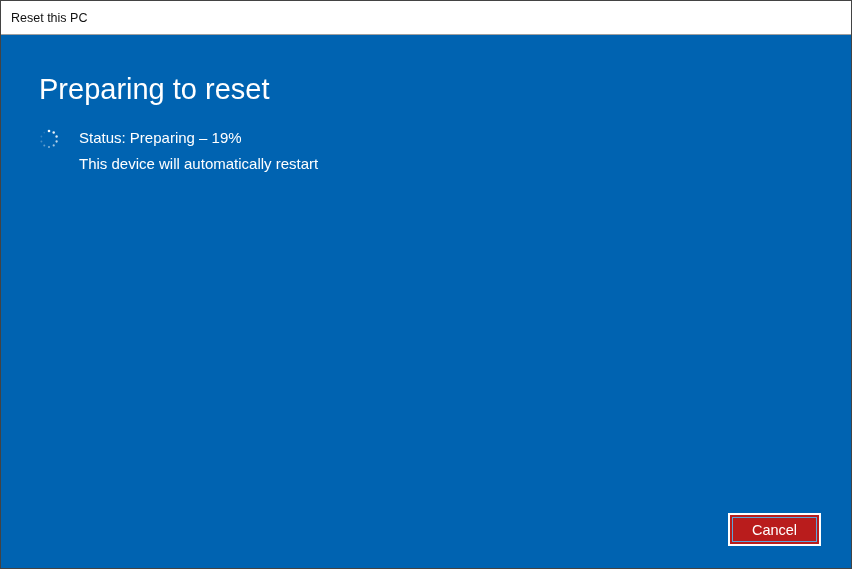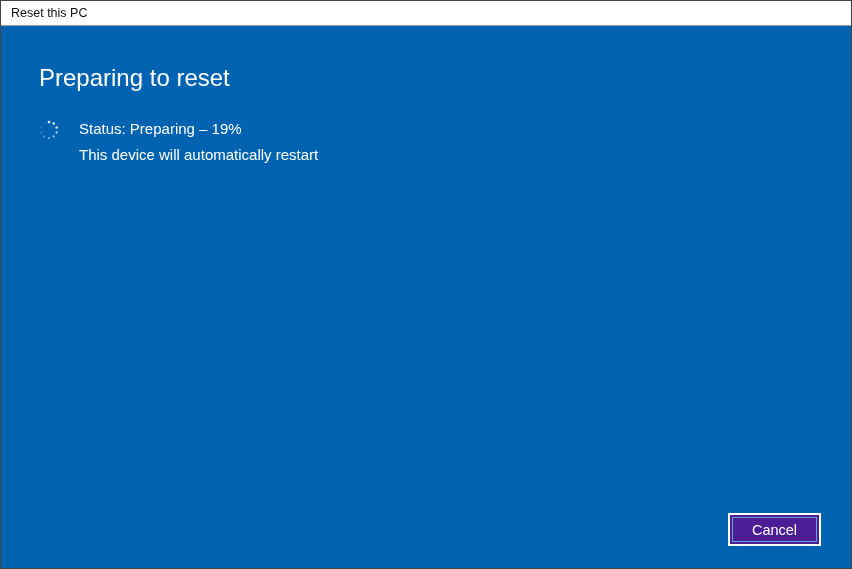--- a/index.html
+++ b/index.html
@@ -15,40 +15,40 @@
       overflow: hidden;
     }
     .window {
       width: 852px;
       height: 569px;
       border: 1px solid #434343;
       display: flex;
       flex-direction: column;
     }
     .titlebar {
-      height: 25px;
+      height: 34px;
       background: #ffffff;
       border-bottom: 1px solid #9f9f9f;
       display: flex;
       align-items: center;
       padding: 0 10px;
       font-size: 12.5px;
       color: #111;
     }
     .content {
       flex: 1;
       background: #0063b1;
       position: relative;
       color: #ffffff;
     }
     .heading {
       position: absolute;
       left: 38px;
       top: 38px;
-      font-size: 24px;
+      font-size: 29px;
       font-weight: 400;
       color: #ffffff;
     }
     .status-row {
       position: absolute;
       left: 38px;
       top: 92px;
       display: flex;
       align-items: flex-start;
       justify-content: space-between;
@@ -73,21 +73,21 @@
       margin-top: 7px;
       font-size: 15px;
       color: #ffffff;
     }
     .cancel-btn {
       position: absolute;
       right: 30px;
       bottom: 22px;
       width: 93px;
       height: 33px;
-      background: #4c1d95;
+      background: #b91c1c;
       border: 2px solid #ffffff;
       color: #ffffff;
       font-family: inherit;
       font-size: 14.5px;
       cursor: pointer;
       outline: 1px solid #5fa6d8;
       outline-offset: -5px;
       margin-top: 20px;
     }
     @keyframes spin {

